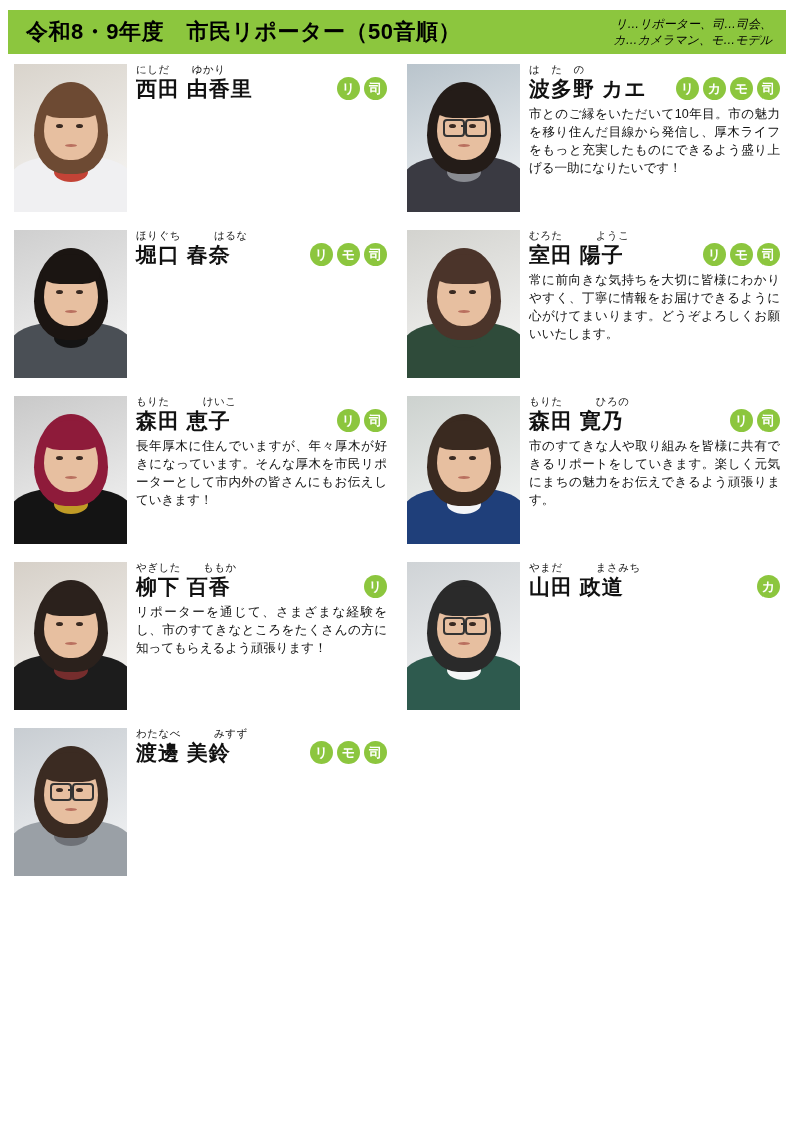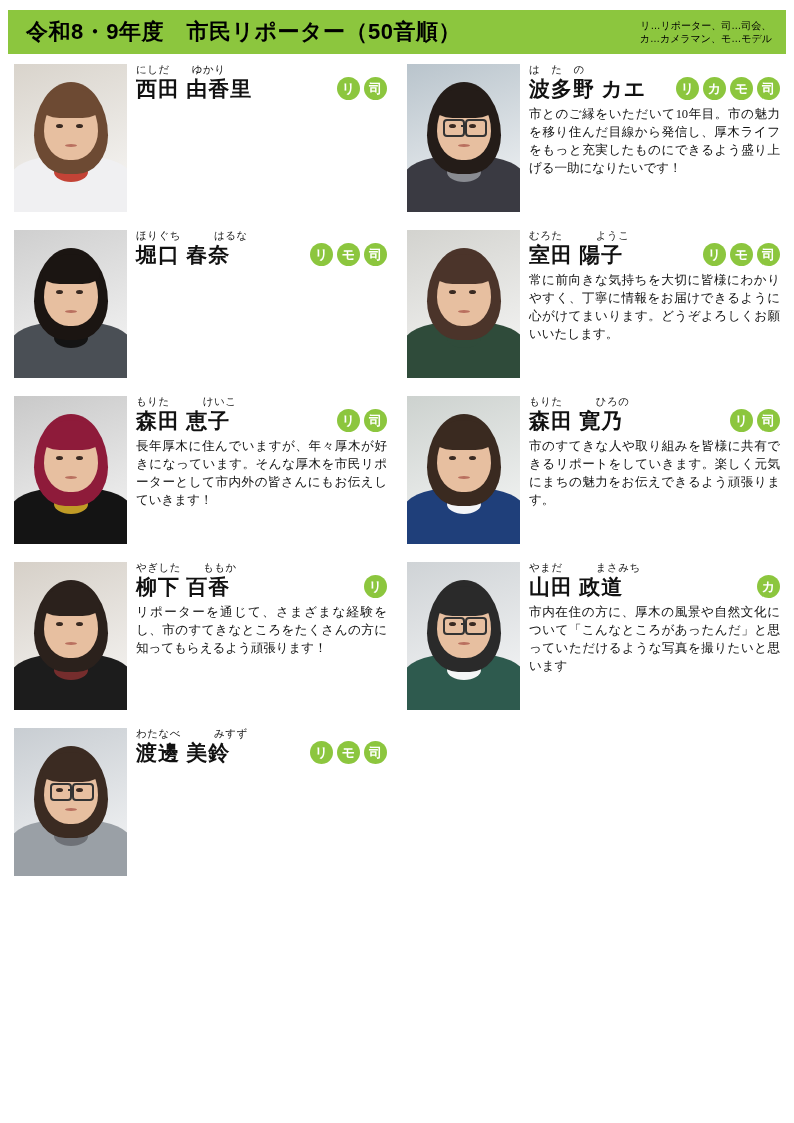--- a/index.html
+++ b/index.html
@@ -31,41 +31,41 @@
     padding: 0 14px 0 18px;
   }
   .header-title {
     font-size: 22px;
     font-weight: bold;
     letter-spacing: 0.5px;
     color: #000000;
     white-space: nowrap;
   }
   .header-legend {
-    font-size: 10px;
+    font-size: 12px;
     line-height: 1.35;
     color: #000000;
-    text-align: center;
+    text-align: right;
     white-space: nowrap;
+    font-style: italic;
   }
 
   
   .sheet {
     position: absolute;
     left: 0;
     top: 64px;
     width: 794px;
   }
   .columns {
     display: flex;
     flex-direction: row;
     padding: 0 14px;
     box-sizing: border-box;
     gap: 0px;
-    font-family: Liberation Serif, serif;
   }
   .col {
     width: 383px;
     box-sizing: border-box;
   }
   .col.left { padding-right: 10px; }
   .col.right { padding-left: 10px; }
 
   .card {
     display: flex;
@@ -449,18 +449,17 @@
             </div>
           </div>
           <div class="info">
             <div class="furigana">やまだ　　　まさみち</div>
             <div class="nameline">
               <div class="name">山田 政道</div>
               <div class="roles">
                 <span class="role" style="background: rgb(140, 198, 62); color: rgb(255, 255, 255);">カ</span>
               </div>
             </div>
-            <p class="desc">市内在住の方に、厚木の風景や自然文化について「こんなところがあったんだ」と思っていただけるような写真を撮りたいと思います</p>
           </div>
         </div>
       </div>
   </div>
 </div>
 
 </body></html>

